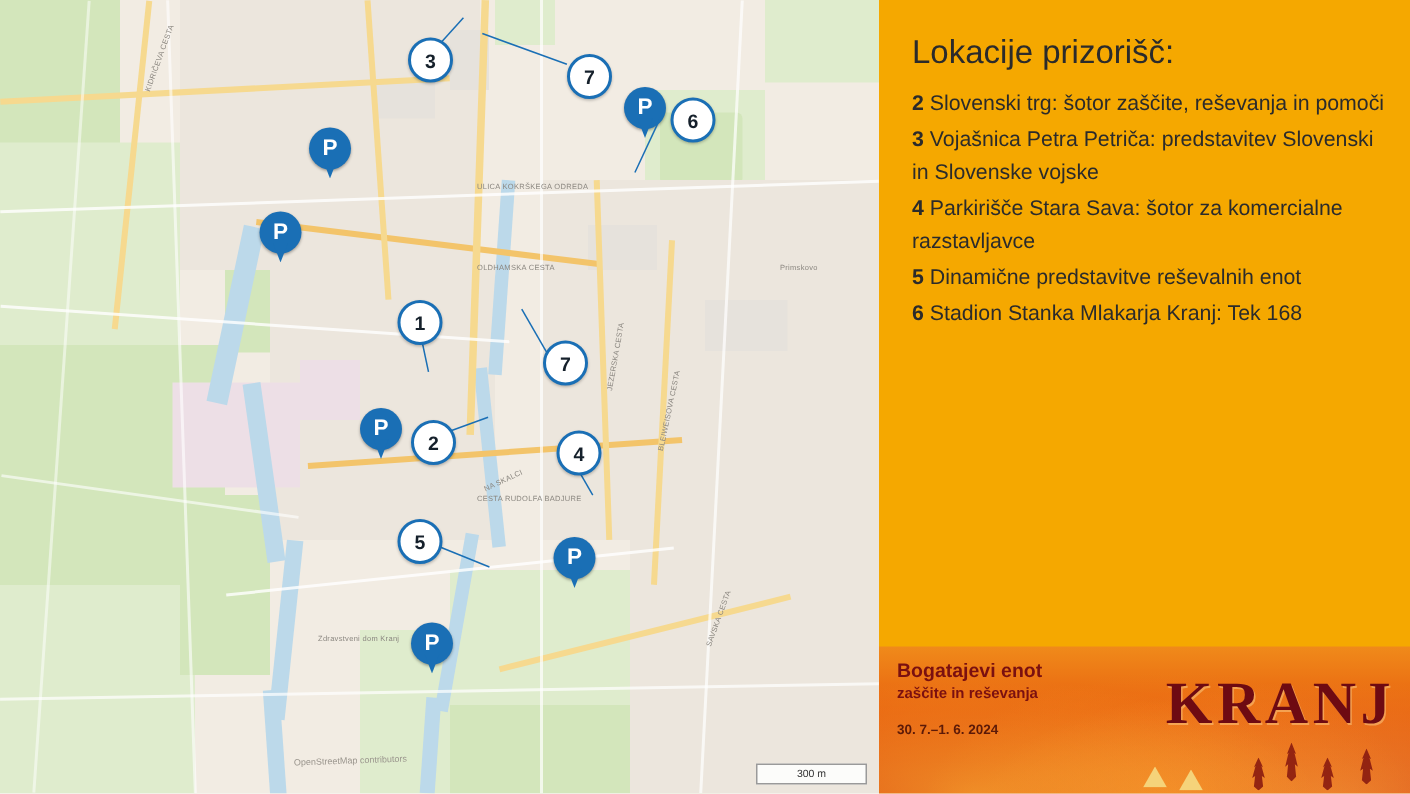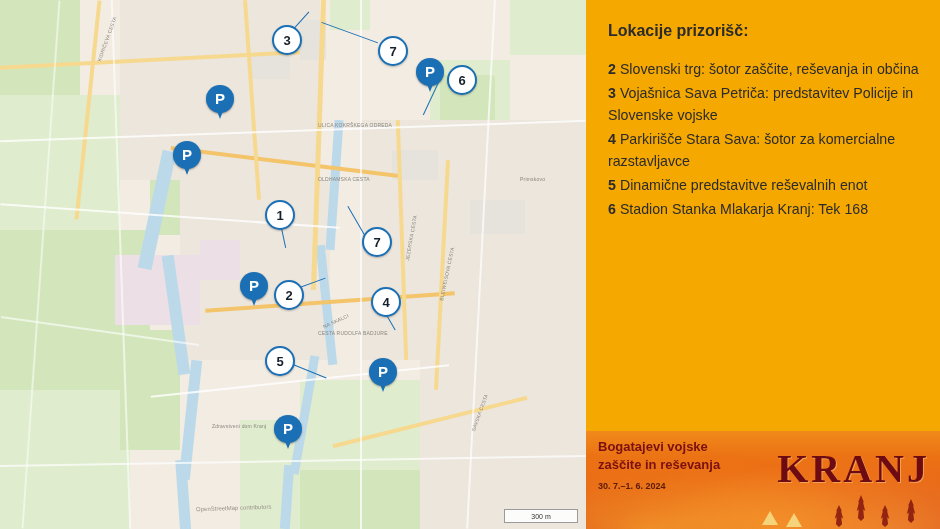--- a/index.html
+++ b/index.html
@@ -76,21 +76,21 @@
     transform:rotate(-2deg);
   }
 
   
   .panel{
     position:absolute;left:586px;top:0;width:354px;height:529px;
     background:#f5a800;
   }
   .panel-title{
     position:absolute;left:22px;top:22px;
-    font-size:16px;font-weight:bold;color:#2b2b2b;
+    font-size:22px;font-weight:normal;color:#2b2b2b;
   }
   .list{position:absolute;left:22px;top:58px;width:318px;}
   .list-item{
     display:block;margin-bottom:2px;
     font-size:14.2px;line-height:1.55;color:#2b2b2b;
   }
   .list-item .num{font-weight:bold;margin-right:4px;}
 
   .footer{
     position:absolute;left:0;bottom:0;width:354px;height:98px;
@@ -101,21 +101,21 @@
     content:"";position:absolute;inset:0;
     background:
       radial-gradient(ellipse at 18% 100%, rgba(255,200,60,.55) 0%, rgba(255,200,60,0) 55%),
       radial-gradient(ellipse at 55% 110%, rgba(255,160,40,.5) 0%, rgba(255,160,40,0) 60%),
       radial-gradient(ellipse at 85% 105%, rgba(255,210,90,.45) 0%, rgba(255,210,90,0) 55%);
   }
   .ft-line1{
     position:absolute;left:12px;top:8px;font-size:13px;font-weight:bold;color:#7a1010;
   }
   .ft-line2{
-    position:absolute;left:12px;top:26px;font-size:13px;font-weight:bold;color:#7a1010;
+    position:absolute;left:12px;top:26px;font-size:10px;font-weight:bold;color:#7a1010;
   }
   .ft-date{
     position:absolute;left:12px;top:50px;font-size:9px;color:#5c1a08;font-weight:bold;
   }
   .kranj{
     position:absolute;right:10px;top:14px;
     font-family:"Liberation Serif",serif;
     font-size:40px;font-weight:bold;letter-spacing:3px;
     color:#6e0a12;text-shadow:1px 1px 0 rgba(255,220,150,.45);
   }
@@ -259,44 +259,44 @@
     <div class="scalebar">
       <span>300 m</span>
     </div>
   </div>
 
   <div class="panel">
     <div class="panel-title">Lokacije prizorišč:</div>
 
     <div class="list">
       <div class="list-item">
-        <span class="num">2</span><span>Slovenski trg: šotor zaščite, reševanja in občina</span>
-      </div>
-      <div class="list-item">
-        <span class="num">3</span><span>Vojašnica Sava Petriča: predstavitev Policije in Slovenske vojske</span>
+        <span class="num">2</span><span>Slovenski trg: šotor zaščite, reševanja in pomoči</span>
+      </div>
+      <div class="list-item">
+        <span class="num">3</span><span>Vojašnica Petra Petriča: predstavitev Slovenski in Slovenske vojske</span>
       </div>
       <div class="list-item">
         <span class="num">4</span><span>Parkirišče Stara Sava: šotor za komercialne razstavljavce</span>
       </div>
       <div class="list-item">
         <span class="num">5</span><span>Dinamične predstavitve reševalnih enot</span>
       </div>
       <div class="list-item">
         <span class="num">6</span><span>Stadion Stanka Mlakarja Kranj: Tek 168</span>
       </div>
     </div>
 
     <div class="footer">
       <div class="flame" style="left:246px;"></div>
       <div class="flame" style="left:268px;bottom:8px;height:26px;"></div>
       <div class="flame" style="left:292px;"></div>
       <div class="flame" style="left:318px;bottom:6px;height:24px;"></div>
       <div class="triangle-ico" style="left:176px;"></div>
       <div class="triangle-ico" style="left:200px;bottom:2px;"></div>
 
-      <div class="ft-line1">Bogatajevi vojske</div>
+      <div class="ft-line1">Bogatajevi enot</div>
       <div class="ft-line2">zaščite in reševanja</div>
       <div class="ft-date">30. 7.–1. 6. 2024</div>
       <div class="kranj">KRANJ</div>
     </div>
   </div>
 
 </div>
 
 </body></html>

